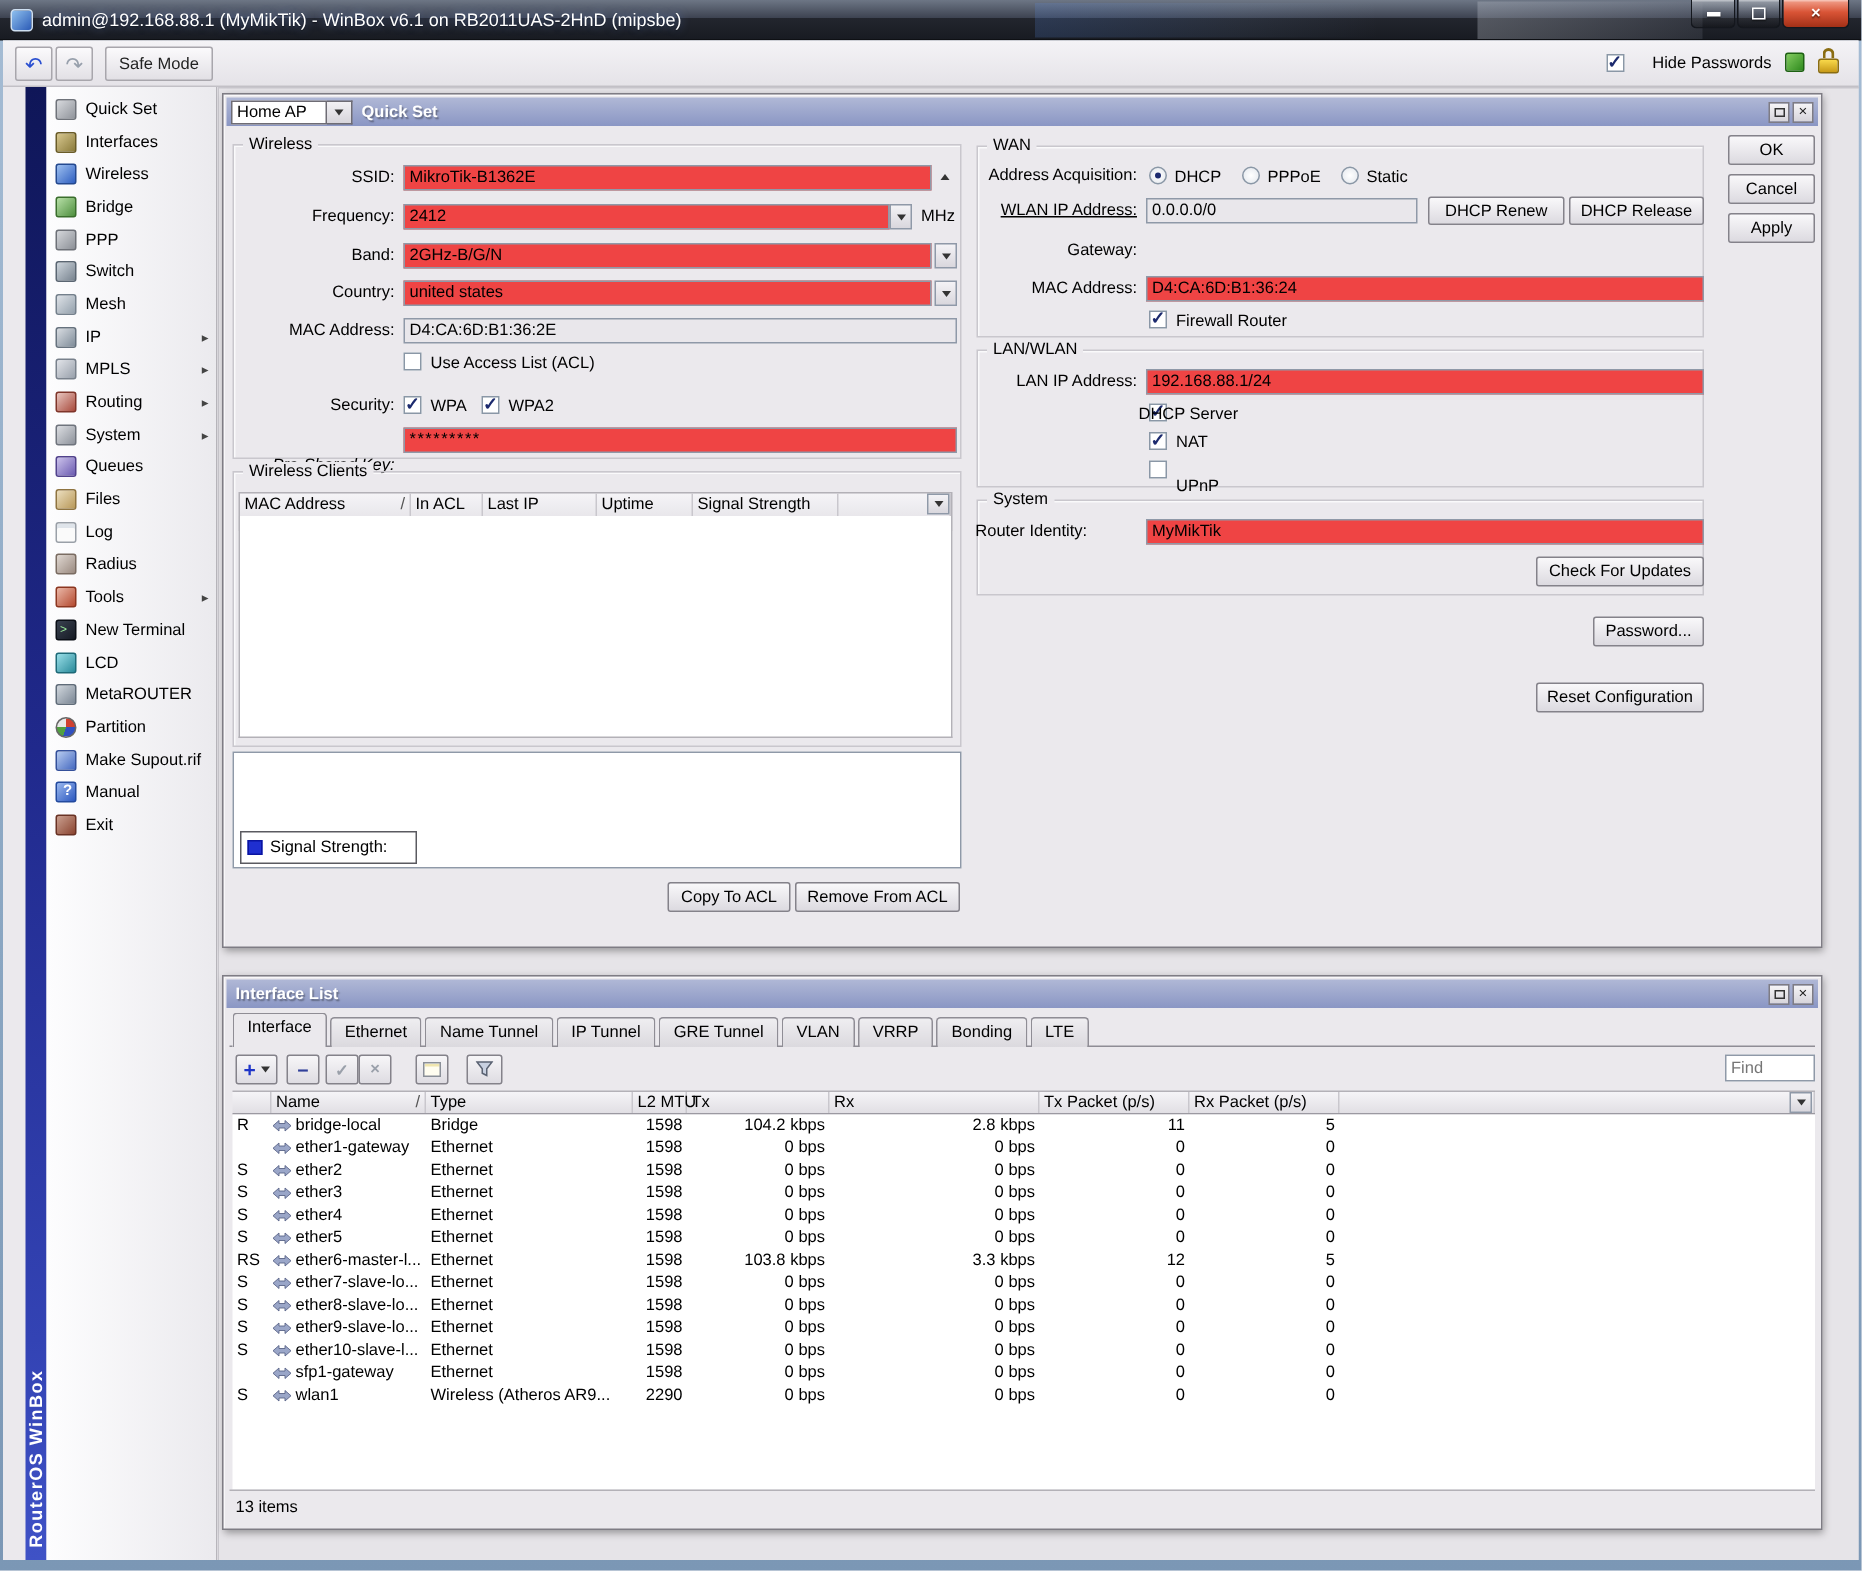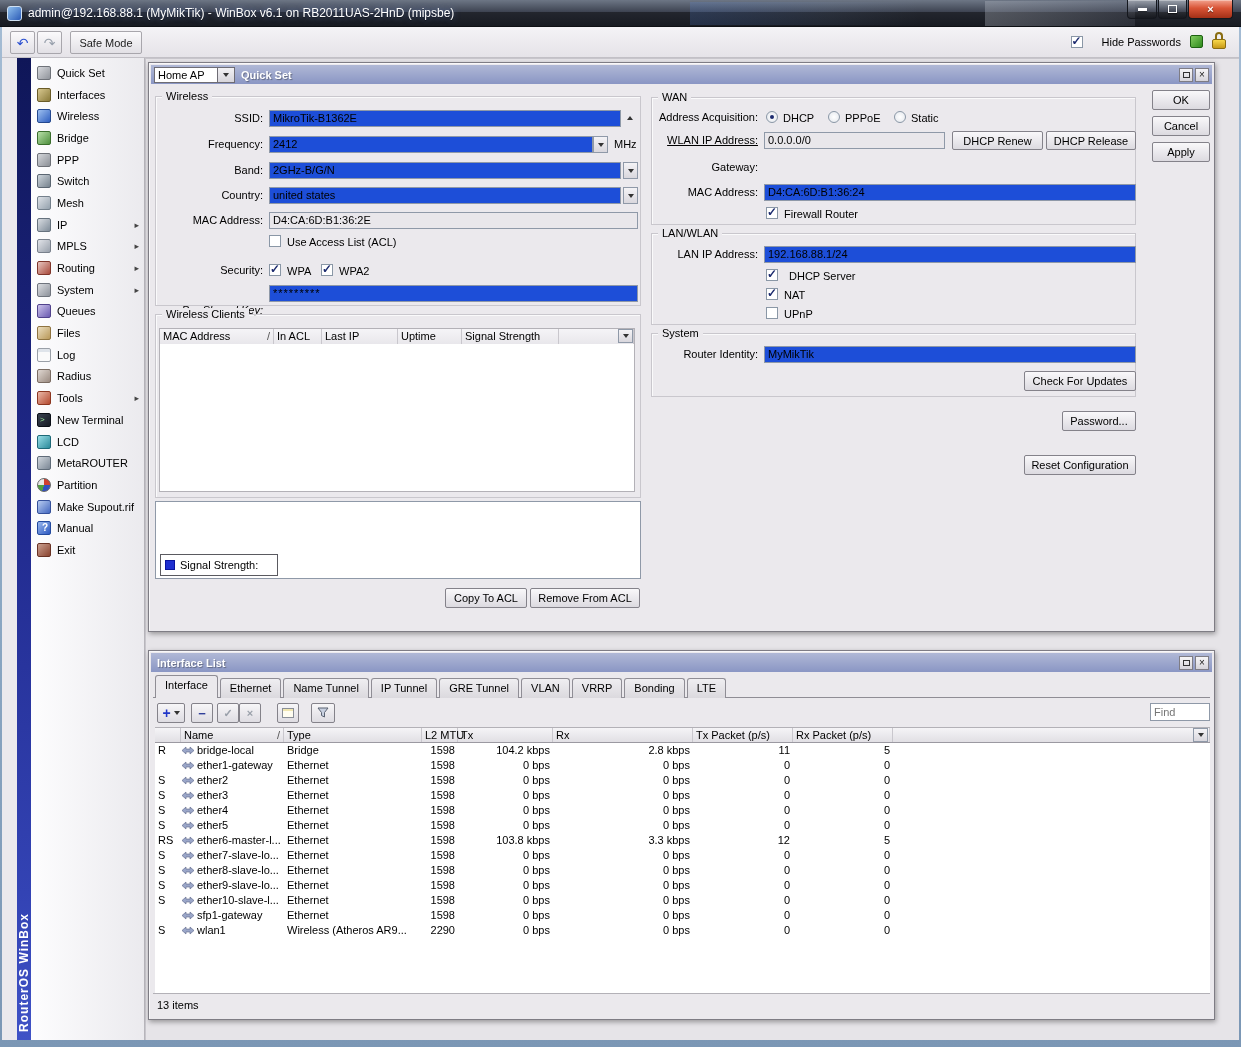--- a/index.html
+++ b/index.html
@@ -109,21 +109,21 @@
   .qs-combo{display:flex;height:16px;}
   .combo-text{width:64px;background:#fff;border:1px solid #6e6c74;padding:1px 3px;white-space:nowrap;overflow:hidden;}
   .combo-btn{width:17px;background:linear-gradient(#f2f1f4,#d7d5db);border:1px solid #6e6c74;border-left:none;
     display:flex;align-items:center;justify-content:center;}
 
   .group{position:absolute;border:1px solid #c9c7cd;box-shadow:inset 1px 1px 0 rgba(255,255,255,.75);}
   .group-label{position:absolute;top:-7px;left:6px;background:#ebe9ed;padding:0 4px;white-space:nowrap;}
 
   .llabel{position:absolute;left:4px;width:110px;text-align:right;line-height:17px;white-space:nowrap;}
   .wlabel{position:absolute;left:468px;width:141px;text-align:right;line-height:17px;white-space:nowrap;}
-  .field{position:absolute;height:17px;background:#1d4ed8;border:1px solid #8f99a8;padding:1px 3px;line-height:13px;
+  .field{position:absolute;height:17px;background:#ef4444;border:1px solid #8f99a8;padding:1px 3px;line-height:13px;
     white-space:nowrap;overflow:hidden;}
   .field.ro{background:#e9e7eb;}
   .combo-arrow-btn{position:absolute;width:15px;height:17px;background:linear-gradient(#f4f3f6,#d9d7dd);
     border:1px solid #8f99a8;display:flex;align-items:center;justify-content:center;}
   .tri-down{display:inline-block;width:0;height:0;border-left:3.5px solid transparent;border-right:3.5px solid transparent;border-top:4px solid #333;}
   .tri-up{display:inline-block;width:0;height:0;border-left:3.5px solid transparent;border-right:3.5px solid transparent;border-bottom:4px solid #333;}
   .inline-label{position:absolute;line-height:13px;white-space:nowrap;}
   .unit{position:absolute;line-height:17px;}
 
   .btn{position:absolute;background:linear-gradient(#f9f8fa,#dcdae0);border:1px solid #84828a;border-radius:2px;
@@ -497,30 +497,30 @@
 
   <span class="cb checked" style="position:absolute;left:617px;top:144px;"></span>
   <div class="inline-label" style="left:635px;top:145px;">Firewall Router</div>
 
   <div class="group" style="left:502px;top:170px;width:485px;height:92px;">
     <span class="group-label">LAN/WLAN</span>
   </div>
   <div class="wlabel" style="top:183px;">LAN IP Address:</div>
   <div class="field" style="left:615px;top:183px;width:372px;">192.168.88.1/24</div>
   <span class="cb checked" style="position:absolute;left:617px;top:206px;"></span>
-  <div class="inline-label" style="left:640px;top:207px;">DHCP Server</div>
+  <div class="inline-label" style="left:610px;top:207px;">DHCP Server</div>
   <span class="cb checked" style="position:absolute;left:617px;top:225px;"></span>
   <div class="inline-label" style="left:635px;top:226px;">NAT</div>
   <span class="cb" style="position:absolute;left:617px;top:244px;"></span>
-  <div class="inline-label" style="left:635px;top:245px;">UPnP</div>
+  <div class="inline-label" style="left:635px;top:255px;">UPnP</div>
 
   <div class="group" style="left:502px;top:270px;width:485px;height:64px;">
     <span class="group-label">System</span>
   </div>
-  <div class="wlabel" style="top:283px;">Router Identity:</div>
+  <div class="wlabel" style="top:283px;text-align:center;">Router Identity:</div>
   <div class="field" style="left:615px;top:283px;width:372px;">MyMikTik</div>
   <div class="btn" style="left:875px;top:308px;width:112px;height:20px;">Check For Updates</div>
   <div class="btn" style="left:913px;top:348px;width:74px;height:20px;">Password...</div>
   <div class="btn" style="left:875px;top:392px;width:112px;height:20px;">Reset Configuration</div>
 
   <div class="btn" style="left:1003px;top:27px;width:58px;height:20px;">OK</div>
   <div class="btn" style="left:1003px;top:53px;width:58px;height:20px;">Cancel</div>
   <div class="btn" style="left:1003px;top:79px;width:58px;height:20px;">Apply</div>
 </div>
 

